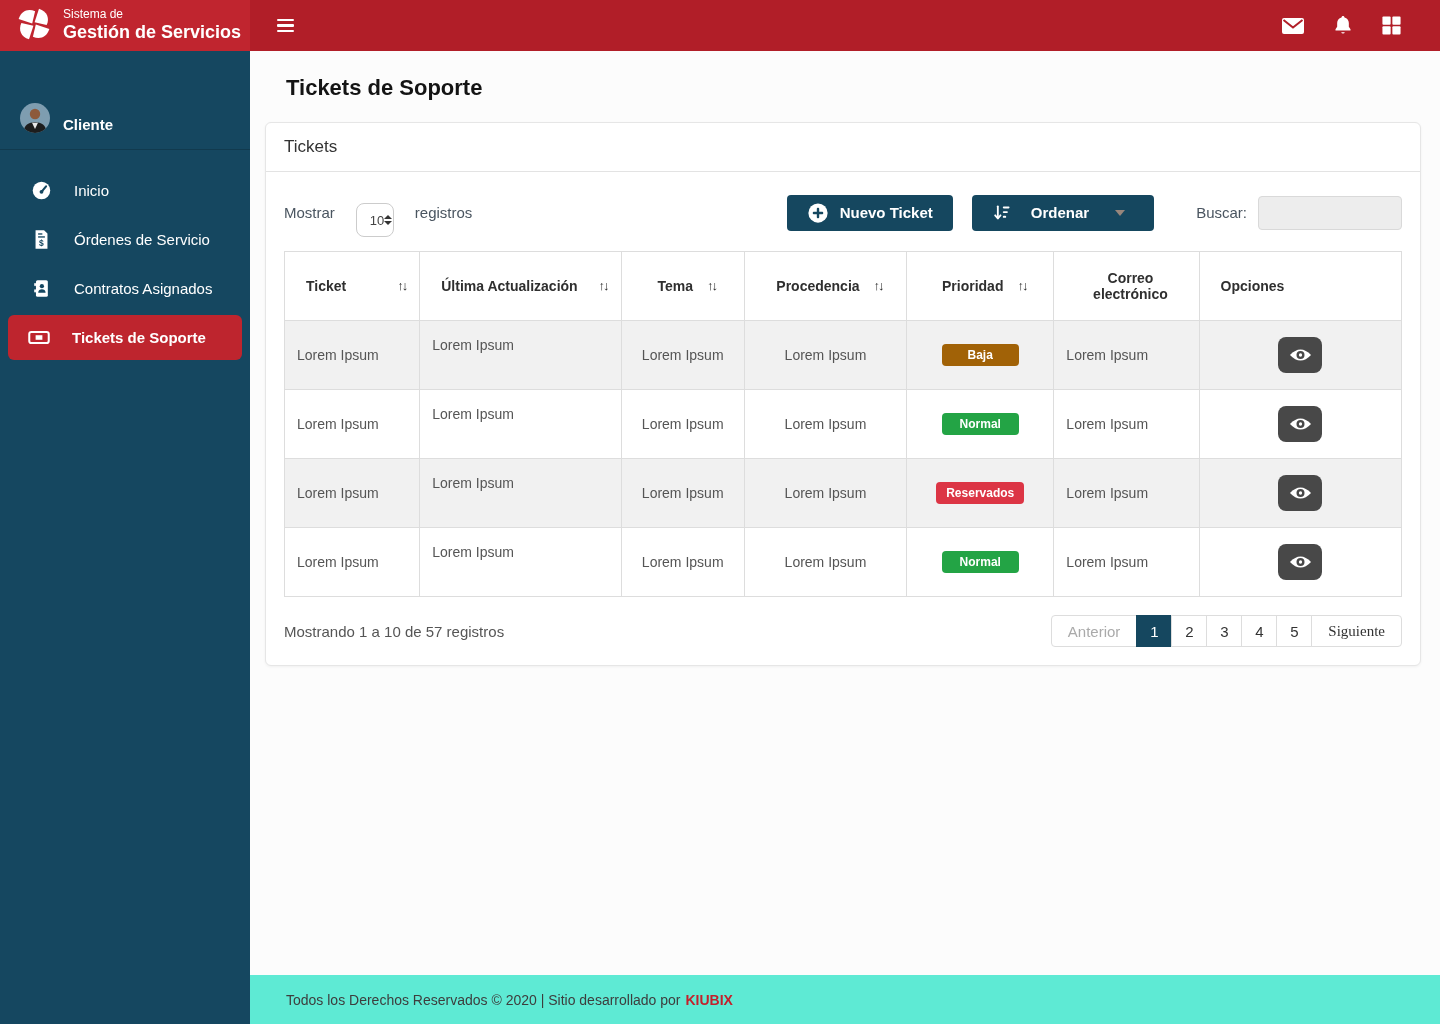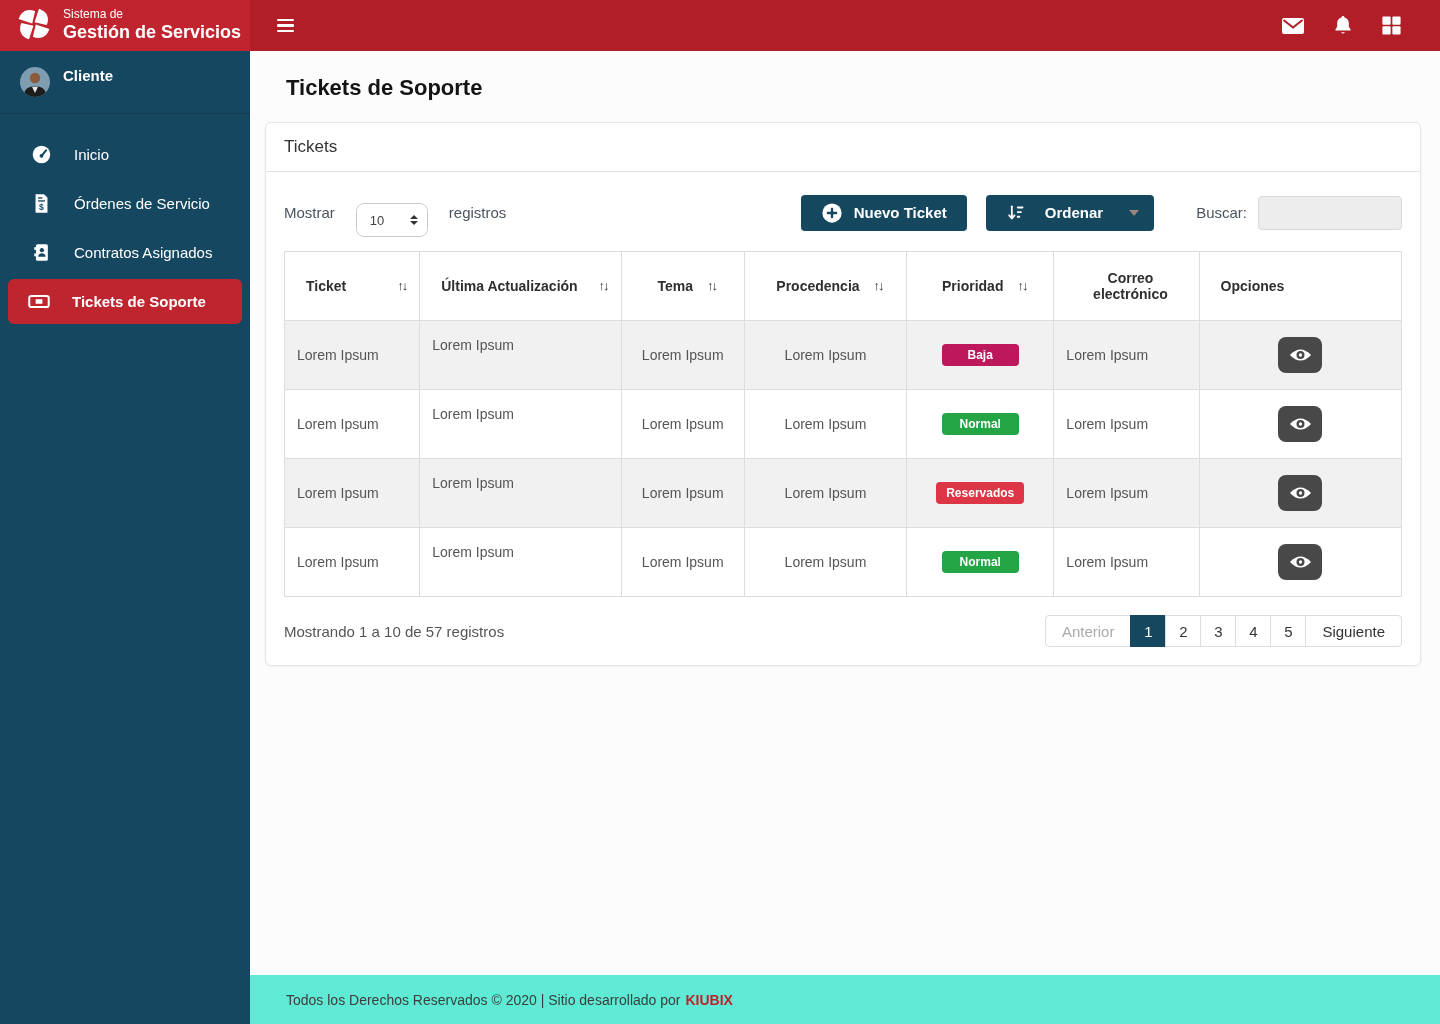--- a/index.html
+++ b/index.html
@@ -20,53 +20,53 @@
   .brand-line1 { font-size: 12px; }
   .brand-line2 { font-size: 18px; font-weight: bold; }
   .hamburger { margin-left: 23px; align-self: center; display: flex; flex-direction: column; gap: 3px; cursor: pointer; padding: 4px; }
   .hamburger span { display: block; width: 17px; height: 2.6px; background: #fff; border-radius: 1px; }
   .nav-icons { margin-left: auto; display: flex; align-items: center; gap: 28px; padding-right: 38px; }
   .nav-icon { cursor: pointer; display: flex; align-items: center; }
 
   
   .layout { display: flex; height: 973px; }
   .sidebar { width: 250px; flex-shrink: 0; background: #154760; color: #fff; }
-  .user-row { display: flex; align-items: flex-start; gap: 13px; padding: 16px 20px; border-bottom: 1px solid rgba(0,0,0,0.18); }
+  .user-row { display: flex; align-items: flex-end; gap: 13px; padding: 16px 20px; border-bottom: 1px solid rgba(0,0,0,0.18); margin-top: 36px; }
   .avatar { width: 30px; height: 30px; border-radius: 50%; overflow: hidden; flex-shrink: 0; display: block; }
   .user-name { font-size: 15px; font-weight: bold; }
   .menu { list-style: none; margin: 0; padding: 16px 0; }
   .menu-item { display: flex; align-items: center; gap: 22px; padding: 14px 10px 14px 30px; font-size: 15px; cursor: pointer; }
   .menu-item .mi-icon { width: 22px; display: flex; justify-content: center; flex-shrink: 0; }
   .menu-item.active { background: #be252e; margin: 2px 8px; border-radius: 6px; padding-left: 20px; font-weight: bold; }
 
   .main { flex: 1; background: #fcfcfc; display: flex; flex-direction: column; }
   .content { flex: 1; padding: 12px 19px 0 15px; }
   .page-title { font-size: 22px; font-weight: bold; color: #141414; margin: 12px 0 21px 21px; }
 
   
   .card { background: #fff; border: 1px solid #e6e6e6; border-radius: 6px; box-shadow: 0 1px 3px rgba(0,0,0,0.05); }
   .card-header { padding: 14px 18px; font-size: 17px; color: #333; border-bottom: 1px solid #e3e3e3; }
   .card-body { padding: 16px 18px 18px; }
 
   
   .toolbar { display: flex; align-items: center; margin-bottom: 14px; }
   .show-group { display: flex; align-items: center; gap: 21px; font-size: 15px; color: #4a5560; }
-  .select-box { width: 72px; height: 34px; border: 1px solid #ccc; border-radius: 8px; background: #fff;
+  .select-box { width: 38px; height: 34px; border: 1px solid #ccc; border-radius: 8px; background: #fff;
     display: flex; align-items: center; justify-content: space-between; padding: 0 9px 0 13px; cursor: pointer; margin-top: 15px; }
   .select-value { font-size: 13px; color: #444; }
   .spin-arrows { display: flex; flex-direction: column; gap: 2px; }
   .spin-arrows i { width: 0; height: 0; border-left: 4px solid transparent; border-right: 4px solid transparent; }
   .spin-up { border-bottom: 4px solid #333; }
   .spin-down { border-top: 4px solid #333; }
 
   .btn-primary { background: #15475f; color: #fff; font-weight: bold; font-size: 15px; border: none; border-radius: 4px;
     height: 36px; padding: 0 20px; display: inline-flex; align-items: center; gap: 11px; cursor: pointer;
     font-family: "Liberation Sans", sans-serif; }
   .btn-new { margin-left: auto; }
-  .btn-sort { margin-left: 19px; padding-right: 15px; gap: 19px; }
+  .btn-sort { margin-left: 19px; padding-right: 29px; gap: 19px; }
   .caret-down { width: 0; height: 0; border-left: 5px solid transparent; border-right: 5px solid transparent;
     border-top: 6px solid #97867c; margin-left: 7px; }
 
   .search-group { display: flex; align-items: center; gap: 11px; margin-left: 42px; font-size: 15px; color: #4a5560; }
   .search-input { width: 144px; height: 34px; background: #ededed; border: 1px solid #d9d9d9; border-radius: 4px;
     padding: 0 10px; font-size: 14px; font-family: "Liberation Sans", sans-serif; color: #333; outline: none; }
 
   
   table.tickets { width: 100%; border-collapse: collapse; font-size: 14px; color: #555; }
   table.tickets th, table.tickets td { border: 1px solid #ddd; }
@@ -88,21 +88,21 @@
     display: inline-flex; align-items: center; justify-content: center; cursor: pointer; }
 
   
   .table-footer { display: flex; align-items: center; justify-content: space-between; padding-top: 18px; }
   .records-summary { font-size: 15px; color: #555; }
   .pagination { display: flex; }
   .page-btn { min-width: 36px; height: 32px; border: 1px solid #ddd; background: #fff; display: inline-flex;
     align-items: center; justify-content: center; padding: 0 12px; margin-left: -1px; font-size: 15px;
     color: #333; cursor: pointer; font-family: "Liberation Sans", sans-serif; }
   .page-btn:first-child { border-radius: 4px 0 0 4px; margin-left: 0; padding: 0 16px; }
-  .page-btn:last-child { border-radius: 0 4px 4px 0; padding: 12px 16px; }
+  .page-btn:last-child { border-radius: 0 4px 4px 0; padding: 12px 16px; font-family: Liberation Serif, serif; }
   .page-btn.disabled { color: #aaa; cursor: default; }
   .page-btn.active { background: #15475f; border-color: #15475f; color: #fff; }
 
   
   .page-footer { height: 49px; background: #5eead4; display: flex; align-items: center; padding-left: 36px;
     font-size: 14px; color: #3d3d3d; flex-shrink: 0; }
   .kiubix { color: #c2212c; font-weight: bold; margin-left: 5px; }
 </style>
 </head>
 <body>
@@ -320,21 +320,21 @@
                   </th>
                 </tr>
             </thead>
             <tbody>
   <tr>
     <td class="al">Lorem Ipsum</td>
     <td class="al va-top">Lorem Ipsum</td>
     <td class="ac">Lorem Ipsum</td>
     <td class="ac">Lorem Ipsum</td>
     <td class="ac">
-      <span class="badge" style="background: #be185d;">Baja</span>
+      <span class="badge" style="background: #a16207;">Baja</span>
     </td>
     <td class="al">Lorem Ipsum</td>
     <td class="ac">
       <button class="eye-btn">
         <span style="display:flex;">
           <svg width="23" height="16" viewBox="0 0 24 16">
             <path d="M1 8 Q12 -3.5 23 8 Q12 19.5 1 8 Z" fill="#ffffff"></path>
             <circle cx="12" cy="8" r="4.2" fill="#484848"></circle>
             <circle cx="12" cy="8" r="1.7" fill="#ffffff"></circle>
           </svg>

